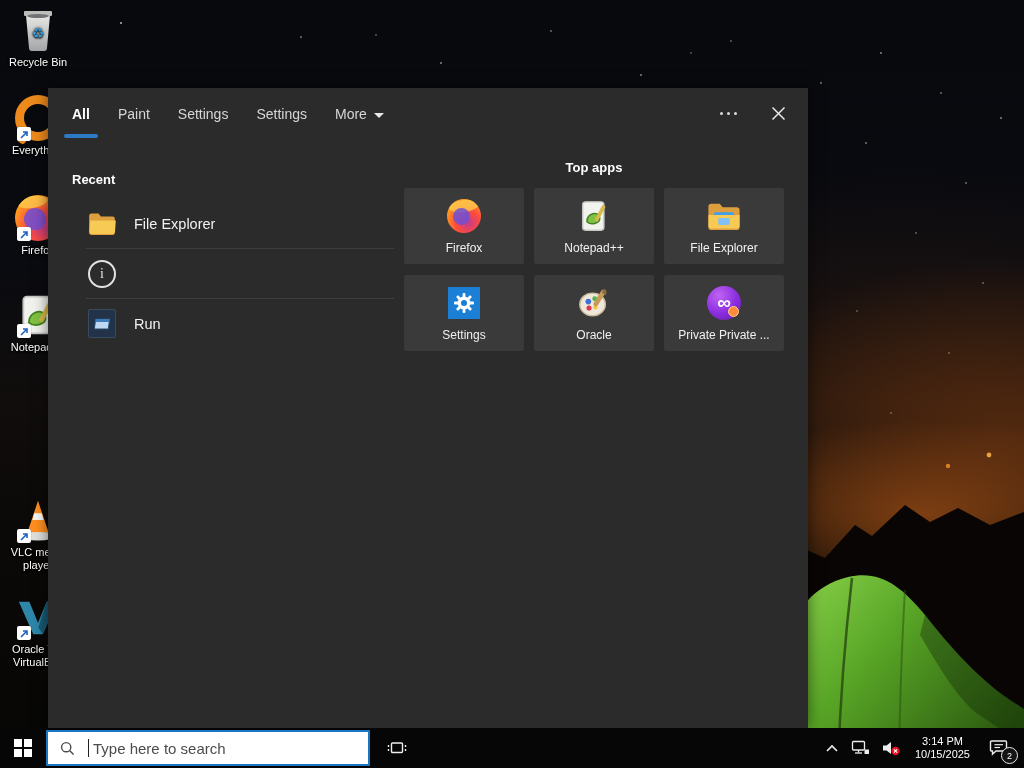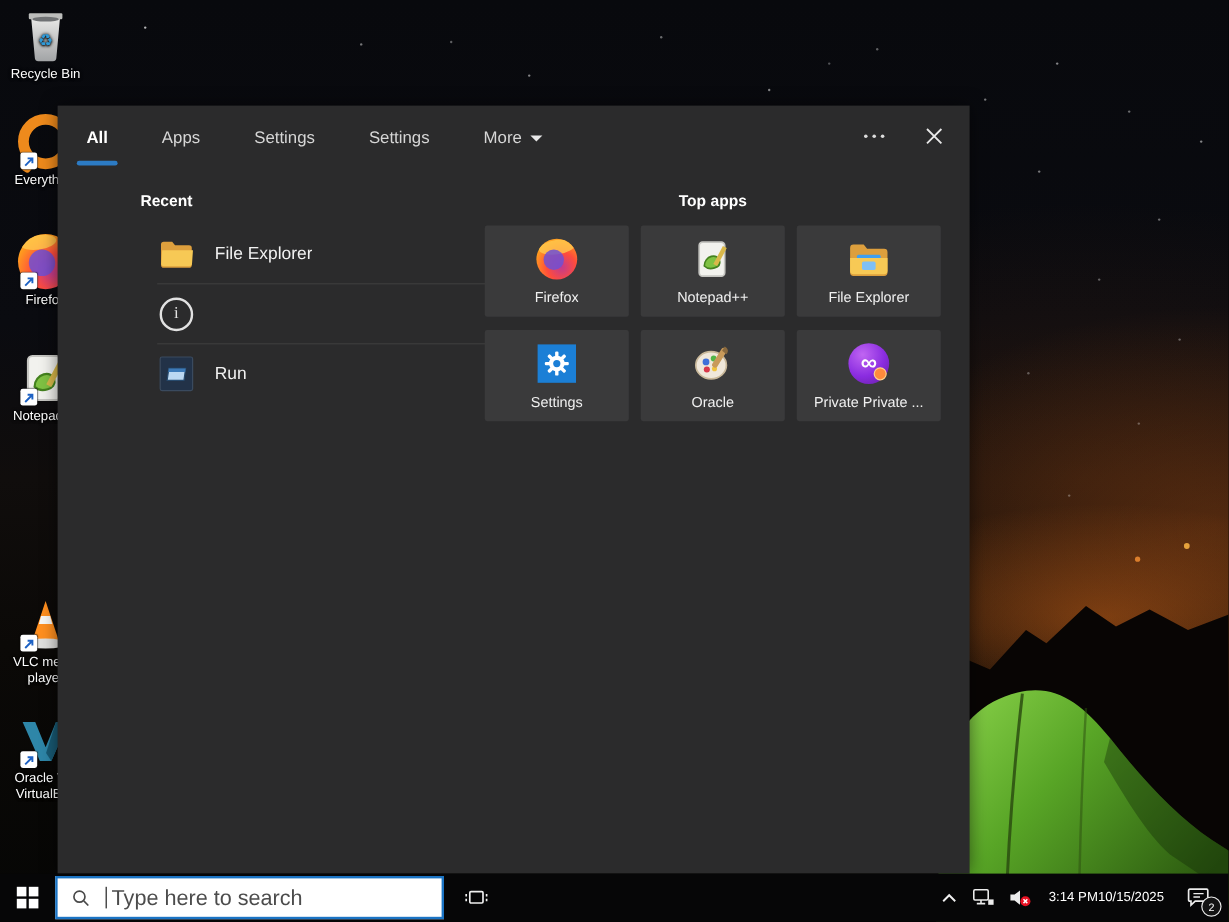--- a/index.html
+++ b/index.html
@@ -29,34 +29,34 @@
   .dicon .ic{width:48px;height:48px;position:relative;display:flex;align-items:center;justify-content:center;}
   .shortcut{position:absolute;left:3px;bottom:1px;width:14px;height:14px;background:#fff;border-radius:2px;
     display:flex;align-items:center;justify-content:center;box-shadow:0 0 1px rgba(0,0,0,.6);}
   .ring{width:28px;height:28px;border:9px solid #ee8a1c;border-radius:50%;}
   .ring-handle{position:absolute;left:6px;bottom:-2px;width:9px;height:16px;background:#ee8a1c;
     border-radius:3px;transform:rotate(38deg);}
 
   
   .panel{position:absolute;left:48px;top:88px;width:760px;height:640px;background:#2b2b2c;z-index:5;
     box-shadow:0 0 14px rgba(0,0,0,.55);color:#eee;}
-  .tabs{position:absolute;left:24px;top:12px;display:flex;gap:45px;font-size:14px;color:#d6d6d6;}
+  .tabs{position:absolute;left:24px;top:12px;display:flex;gap:28px;font-size:14px;color:#d6d6d6;}
   .tab{position:relative;padding:6px 0;cursor:pointer;white-space:nowrap;}
   .tab.active{color:#fff;font-weight:bold;}
   .tab.active::after{content:"";position:absolute;left:-8px;right:-8px;bottom:-10px;height:4px;
     background:#2c7bc4;border-radius:2px;}
   .caret-down{display:inline-block;width:0;height:0;border-left:5px solid transparent;
     border-right:5px solid transparent;border-top:5px solid #e8e8e8;margin-left:7px;vertical-align:1px;}
   .panel-actions{position:absolute;right:18px;top:14px;display:flex;gap:24px;align-items:center;}
   .dots{display:flex;gap:4px;padding:6px;cursor:pointer;}
   .dots i{width:3px;height:3px;border-radius:50%;background:#dcdcdc;}
   .xbtn{padding:4px;cursor:pointer;display:flex;}
 
   .section-h{font-size:13px;font-weight:bold;color:#fff;}
-  .recent{position:absolute;left:24px;top:72px;width:322px;margin-left:45px;}
+  .recent{position:absolute;left:24px;top:84px;width:322px;}
   .recent .section-h{margin-bottom:12px;}
   .ritem{display:flex;align-items:center;height:49px;padding-left:16px;cursor:pointer;}
   .ritem .ric{width:28px;height:28px;display:flex;align-items:center;justify-content:center;flex:0 0 28px;}
   .ritem .rlabel{margin-left:18px;font-size:14.5px;color:#f1f1f1;white-space:nowrap;overflow:hidden;}
   .rdivider{height:1px;background:#3e3e3e;margin-left:14px;}
   .info-circle{width:24px;height:24px;border:2.5px solid #e2e2e2;border-radius:50%;
     display:flex;align-items:center;justify-content:center;font-size:14px;color:#e2e2e2;
     font-family:"Liberation Serif",serif;}
   .run-tile{width:27px;height:27px;background:#223248;border:1px solid #3a4a5e;border-radius:2px;
     display:flex;align-items:center;justify-content:center;}
@@ -87,28 +87,28 @@
   
   .taskbar{position:absolute;left:0;bottom:0;width:1024px;height:40px;background:#060607;z-index:10;}
   .startbtn{position:absolute;left:0;top:0;width:46px;height:40px;display:flex;align-items:center;
     justify-content:center;cursor:pointer;}
   .winlogo{display:grid;grid-template-columns:8px 8px;grid-auto-rows:8px;gap:2px;}
   .winlogo i{background:#fff;}
   .searchbox{position:absolute;left:46px;top:2px;width:320px;height:32px;background:#fff;
     border:2px solid #1b74c4;display:flex;align-items:center;}
   .searchbox svg{margin-left:12px;flex:0 0 auto;}
   .caret-bar{width:1px;height:18px;background:#222;margin-left:13px;}
-  .searchbox input{border:none;outline:none;flex:1;font-size:18px;color:#333;margin-left:2px;
+  .searchbox input{border:none;outline:none;flex:1;font-size:15px;color:#333;margin-left:2px;
     font-family:"Liberation Sans",sans-serif;background:transparent;}
   .searchbox input::placeholder{color:#4c4c4c;opacity:1;}
   .taskview{position:absolute;left:374px;top:0;width:46px;height:40px;display:flex;align-items:center;
     justify-content:center;cursor:pointer;}
   .tray{position:absolute;right:10px;top:0;height:40px;display:flex;align-items:center;gap:11px;}
   .tray .titem{display:flex;align-items:center;justify-content:center;height:40px;cursor:pointer;}
-  .clock{display:flex;flex-direction:row;align-items:center;color:#fff;font-size:11px;
+  .clock{display:flex;flex-direction:column;align-items:center;color:#fff;font-size:11px;
     line-height:13px;padding:0 3px;}
   .ac-wrap{position:relative;width:30px;height:40px;display:flex;align-items:center;justify-content:center;}
   .badge{position:absolute;right:-4px;bottom:4px;width:15px;height:15px;border-radius:50%;
     background:#141414;border:1.5px solid #e8e8e8;color:#fff;font-size:9px;display:flex;
     align-items:center;justify-content:center;}
 </style>
 </head>
 <body>
 
 <div class="screen">
@@ -231,21 +231,21 @@
             <path d="M1 8 L7 2 M3 2 h4 v4" stroke="#1e62c4" stroke-width="1.6" fill="none"></path>
           </svg>
       </div>
     </div>
     <div>Oracle VM VirtualBox</div>
   </div>
 
   <div class="panel">
     <div class="tabs">
       <div class="tab active">All</div>
-      <div class="tab">Apps</div>
+      <div class="tab">Paint</div>
       <div class="tab">Settings</div>
       <div class="tab">Settings</div>
       <div class="tab"><span>More</span><span class="caret-down"></span></div>
     </div>
     <div class="panel-actions">
       <div class="dots">
           <i></i>
           <i></i>
           <i></i>
         </div>

